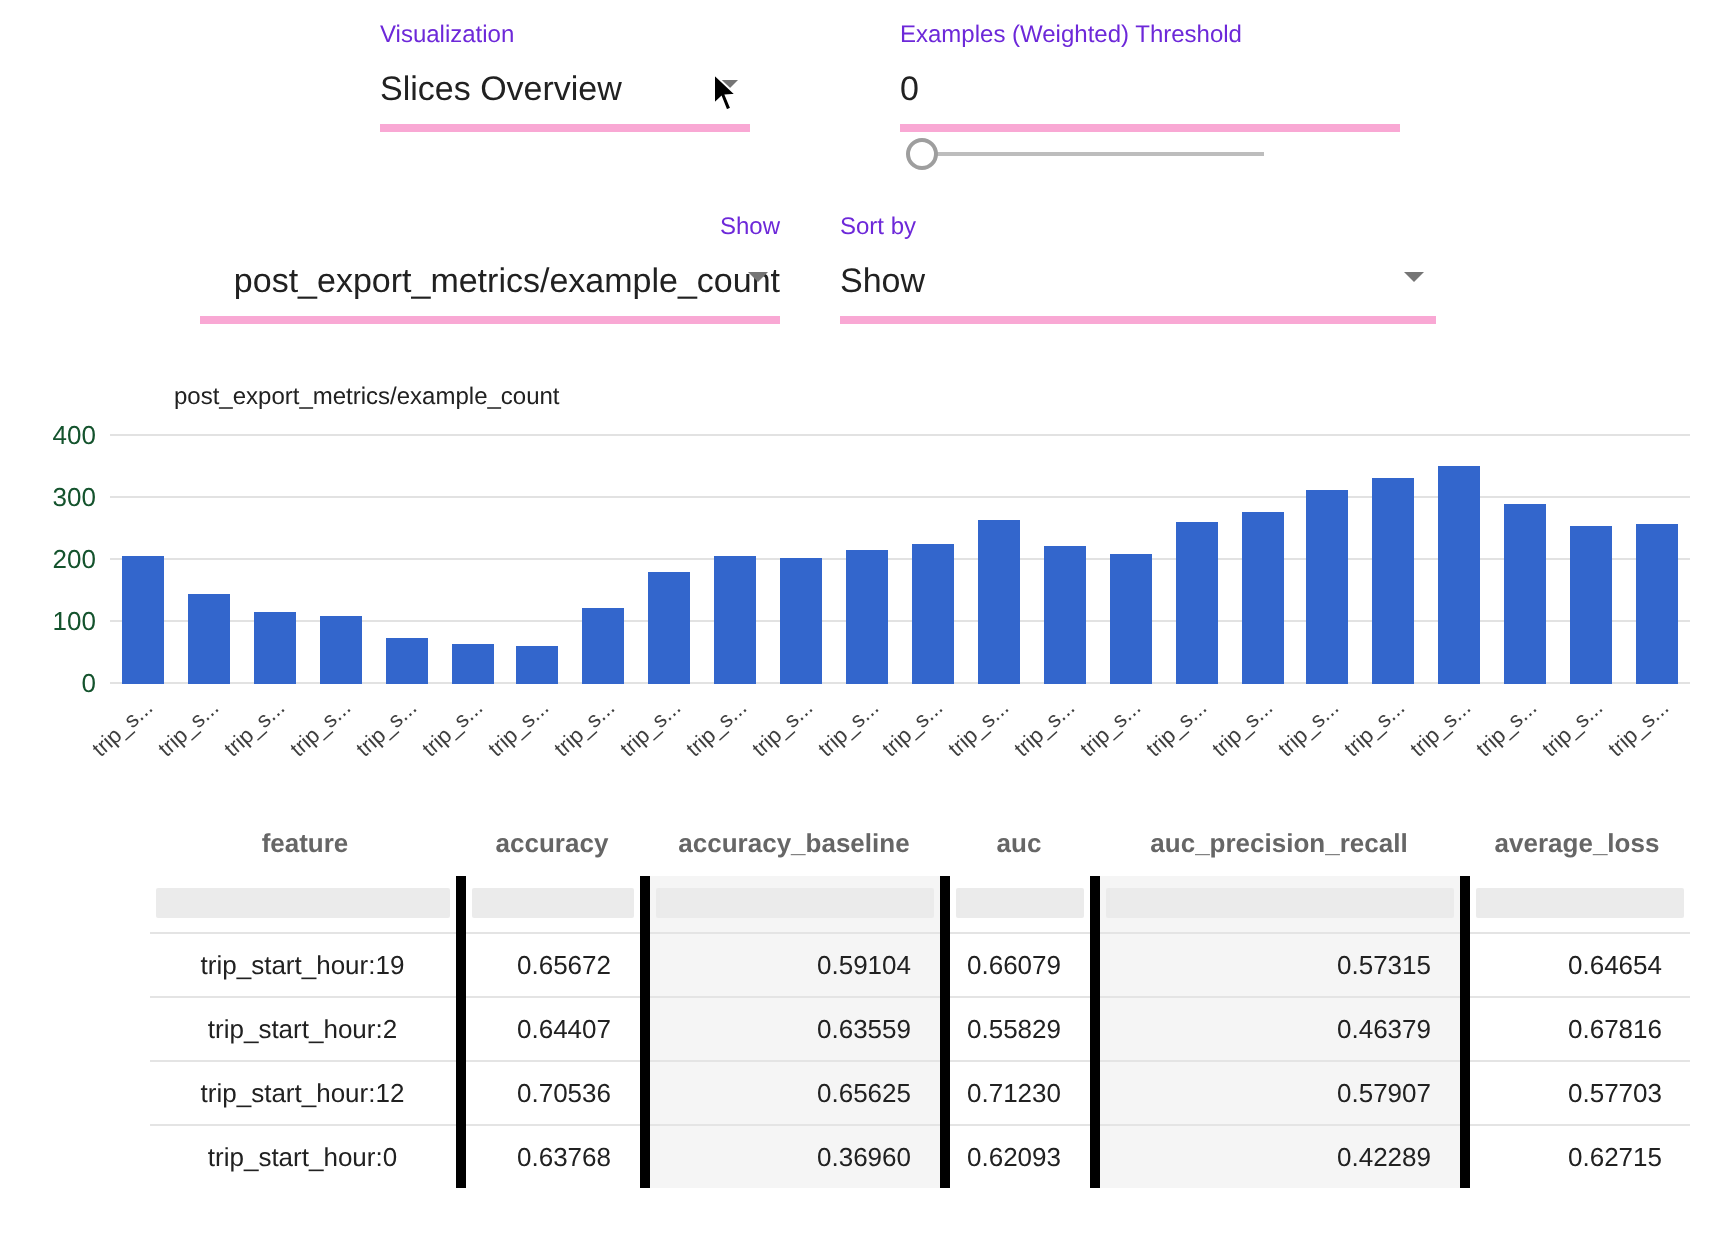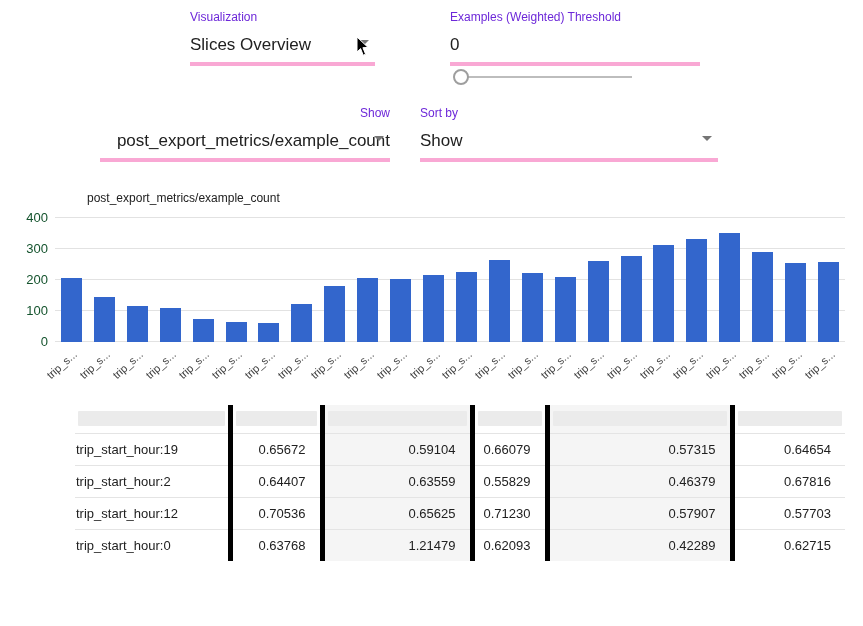--- a/index.html
+++ b/index.html
@@ -44,21 +44,21 @@
     transform:rotate(-42deg); transform-origin:100% 0%;
   }
   
   #table-wrap { position:absolute; left:75px; top:405px; width:770px; }
   table { width:100%; border-collapse:collapse; table-layout:fixed; font-size:13px; color:#212121; }
   thead th { font-weight:bold; color:#666666; font-size:13px; height:31px; text-align:center; }
   .filter-cell { height:22px; padding:2px 3px 4px 3px; }
   .filter-box { height:15px; background:#ebebeb; border-radius:1px; }
   tbody td { height:29px; border-top:1px solid #e4e4e4; }
   tbody td + td, .filter-cell + .filter-cell { border-left:5px solid #000000; }
-  td.feature { }
+  td.feature { text-align:center; }
   td.num { text-align:right; padding-right:14px; }
   .col-shaded { background:#f5f5f5; }
 </style>
 </head>
 <body>
 
 <div class="ctl" style="left:190px; top:10px; width:185px;">
   <div class="ctl-label">Visualization</div>
   <div class="ctl-value">
     <span>Slices Overview</span>
@@ -171,20 +171,28 @@
     <colgroup>
       <col style="width:155px">
         <col style="width:92px">
         <col style="width:150px">
       <col style="width:75px">
         <col style="width:185px">
         <col style="width:113px">
     </colgroup>
     <thead>
       <tr>
+          <th>feature</th>
+          <th>accuracy</th>
+          <th>accuracy_baseline</th>
+          <th>auc</th>
+          <th>auc_precision_recall</th>
+          <th>average_loss</th>
+        </tr>
+      <tr>
           <td class="filter-cell">
             <div class="filter-box"></div>
           </td>
           <td class="filter-cell">
             <div class="filter-box"></div>
           </td>
           <td class="filter-cell col-shaded">
             <div class="filter-box"></div>
           </td>
           <td class="filter-cell">
@@ -219,20 +227,20 @@
           <td class="feature">trip_start_hour:12</td>
           <td class="num">0.70536</td>
           <td class="num col-shaded">0.65625</td>
           <td class="num">0.71230</td>
           <td class="num col-shaded">0.57907</td>
           <td class="num">0.57703</td>
         </tr>
         <tr>
           <td class="feature">trip_start_hour:0</td>
           <td class="num">0.63768</td>
-          <td class="num col-shaded">1.21479</td>
+          <td class="num col-shaded">0.36960</td>
           <td class="num">0.62093</td>
           <td class="num col-shaded">0.42289</td>
           <td class="num">0.62715</td>
         </tr>
       </tbody>
   </table>
 </div>
 
 </body></html>

